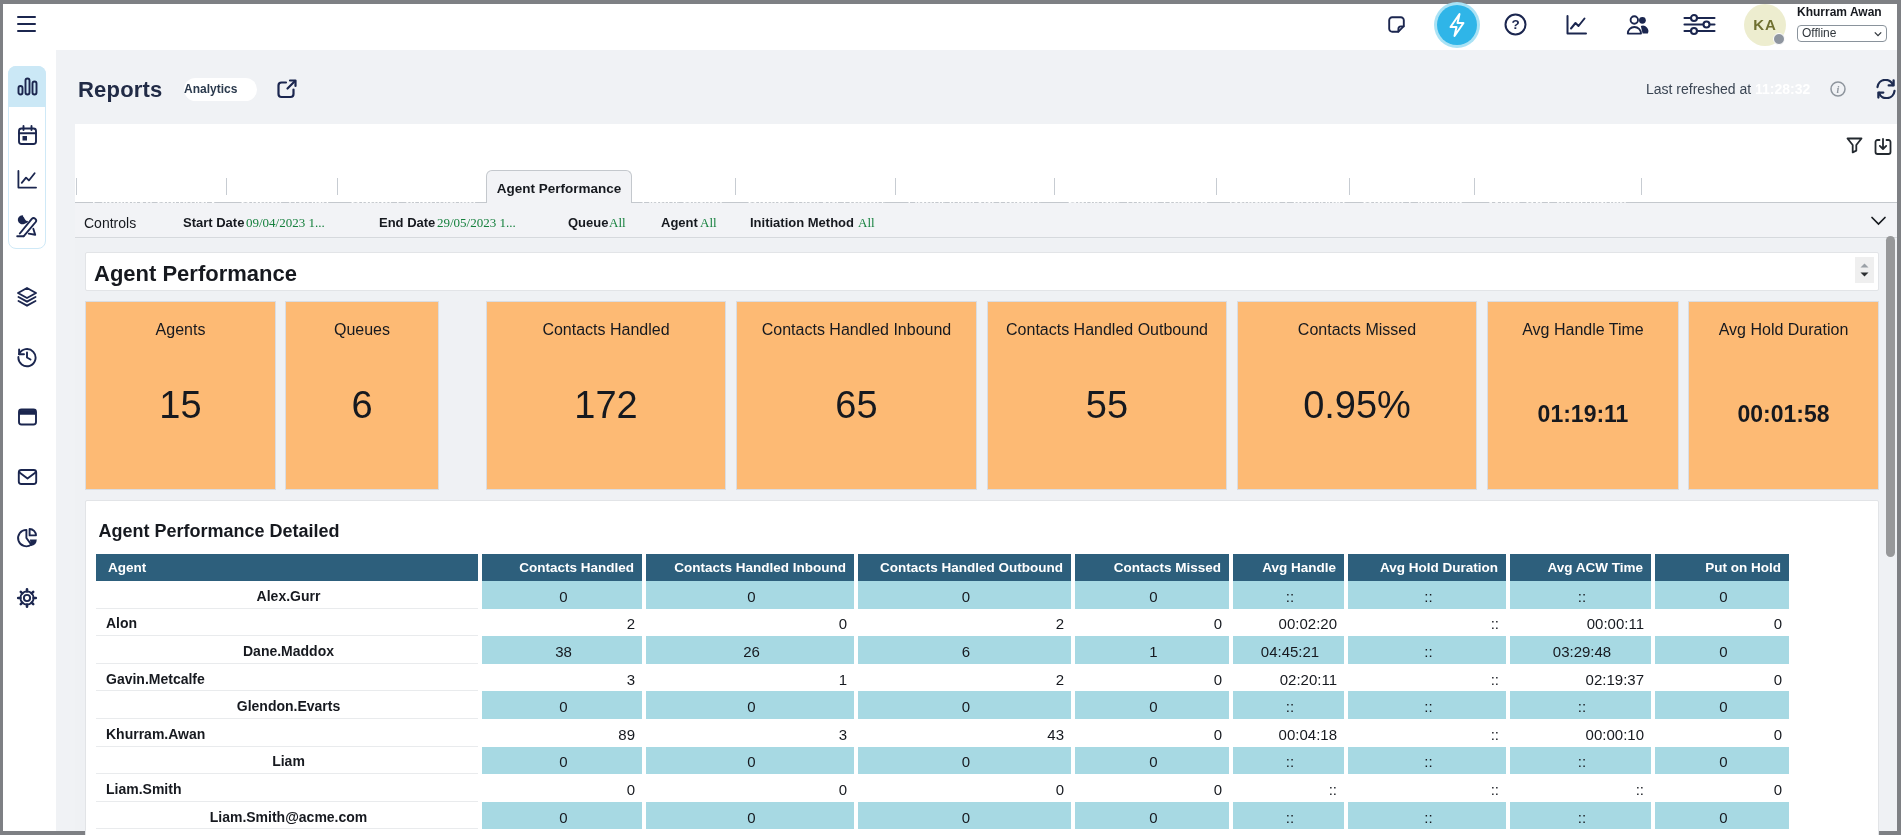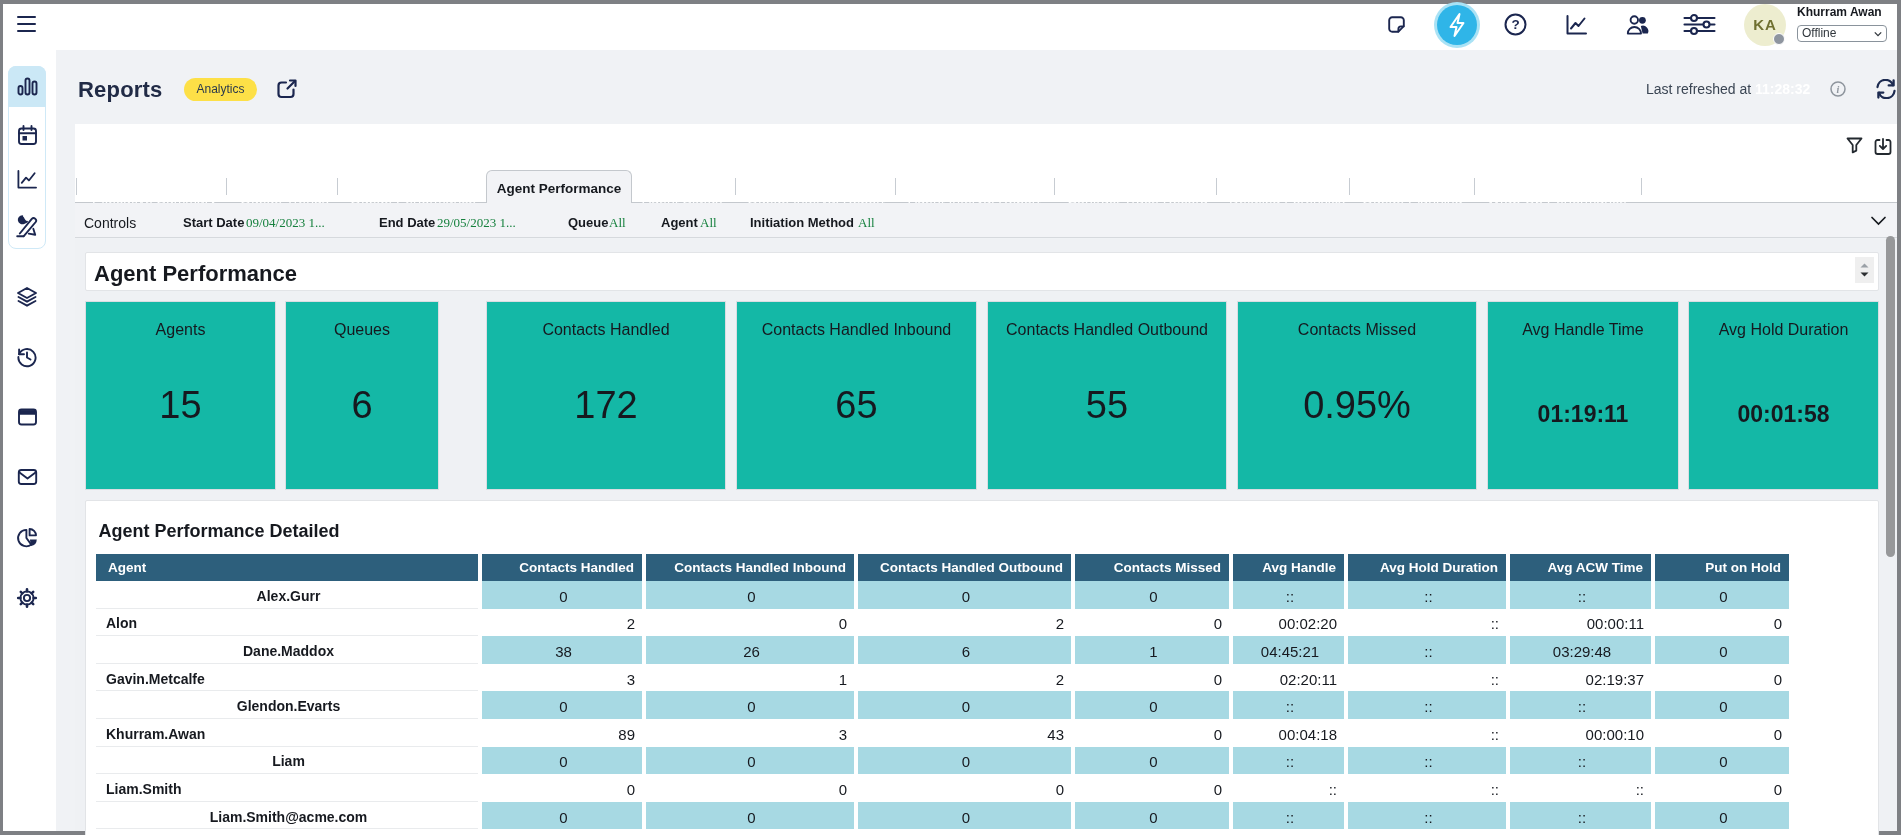--- a/index.html
+++ b/index.html
@@ -16,41 +16,41 @@
   #burger div { position:absolute; left:0; width:19px; height:2.5px; background:#1b264f; border-radius:1px; }
   #avatar { left:1744px; top:4px; width:42px; height:42px; border-radius:50%; background:#ededcf; color:#6f7030; font-weight:bold; font-size:15px; text-align:center; line-height:42px; letter-spacing:1px;}
   #avdot { left:1773px; top:33px; width:12px; height:12px; border-radius:50%; background:#8e959f; border:1.5px solid #fff; }
   #uname { left:1797px; top:5px; width:100px; font-size:12px; font-weight:bold; color:#16191f; }
   #usel { left:1797px; top:25px; width:90px; height:17px; border:1px solid #8a939c; border-radius:4px; background:#fff; font-size:12px; color:#30363c; line-height:14px; padding-left:4px; }
   
   #sbgroup { left:8px; top:66px; width:38px; height:183px; border:1px solid #cfe9f7; border-radius:8px; background:#fff; }
   #sbtile1 { left:8px; top:66px; width:38px; height:41px; background:#cbe8f6; border-radius:8px 8px 0 0; }
   
   #h-reports { left:78px; top:77px; font-size:22px; line-height:25px; font-weight:bold; color:#212b46; letter-spacing:0.2px; }
-  #h-pill { left:184px; top:78px; width:73px; height:23px; background:#fde047; border-radius:12px; font-size:12px; font-weight:normal; color:#2b3a4d; text-align:center; line-height:23px; }
+  #h-pill { left:184px; top:78px; width:73px; height:23px; background:#ffffff; border-radius:12px; font-size:12px; font-weight:bold; color:#2b3a4d; line-height:23px; }
   #h-last { left:1646px; top:81px; font-size:14px; color:#3a4553; }
   #h-last b { color:#ffffff; }
   
   #panel { left:75px; top:124px; width:1822px; height:114px; background:#ffffff; }
   #tabrow { left:75px; top:170px; width:1822px; height:33px; }
   #tabline { left:75px; top:202px; width:1822px; height:1px; background:#c4c8cd; }
   .tab { position:absolute; top:11px; height:33px; line-height:37px; font-size:14px; color:#ffffff; white-space:nowrap; }
   .tsep { position:absolute; top:8px; width:1px; height:17px; background:#c7ccd2; }
   #tab-active { position:absolute; left:411px; top:0; width:146px; height:34px; background:#f2f3f6; border:1px solid #c4c8cd; border-bottom:none; border-radius:6px 6px 0 0; font-size:13.5px; font-weight:bold; color:#16191f; text-align:center; line-height:36px; }
   
   #controls { left:75px; top:203px; width:1822px; height:35px; background:#f2f3f6; border-bottom:1px solid #d6d9dd; }
   .cl { position:absolute; top:12px; font-size:13px; color:#16191f; white-space:nowrap; }
   .cb { font-weight:bold; font-size:13px; }
   .cv { color:#15803d;font-family:Liberation Serif, serif; }
   
   #content { left:75px; top:239px; width:1822px; height:592px; background:#eff1f4; }
   #hbar { left:85px; top:251.5px; width:1794px; height:39px; background:#fff; border:1.5px solid #e2e4e7; border-radius:2px; }
   #hbar .t { position:absolute; left:8px; top:9px; line-height:24px; font-size:22px; font-weight:bold; color:#16191f; }
   #spin { position:absolute; left:1769px; top:4px; width:19px; height:26px; background:#efefef; }
-  .card { position:absolute; top:301px; height:189px; background:#14b8a6; border:1px solid #dadde2; }
+  .card { position:absolute; top:301px; height:189px; background:#fdba74; border:1px solid #dadde2; }
   .card .lab { position:absolute; top:18px; width:100%; text-align:center; line-height:19px; font-size:16px; color:#16191f; white-space:nowrap; }
   .card .num { position:absolute; top:80px; width:100%; text-align:center; line-height:46px; font-size:38px; color:#16191f; }
   .card .tnum { position:absolute; top:89px; width:100%; text-align:center; line-height:46px; font-size:23px; font-weight:bold; color:#16191f; }
   #detail { left:85px; top:500px; width:1794px; height:345px; background:#fff; border:1.5px solid #e2e4e7; border-radius:2px; }
   #detail .t { position:absolute; left:12.5px; top:20px; line-height:20px; font-size:18px; font-weight:bold; color:#16191f; }
   table { position:absolute; left:92px; top:554px; border-collapse:separate; border-spacing:4px 0; table-layout:fixed; width:1701px; }
   th { background:#2d5f7c; color:#fff; font-size:13.5px; font-weight:bold; height:27px; padding:0 8px 0 12px; text-align:right; white-space:nowrap; }
   th.a { text-align:left; }
   td { font-size:15px; color:#16191f; height:27.6px; padding:3px 7px 0 10px; text-align:right; white-space:nowrap; }
   td.a { text-align:left; font-weight:bold; font-size:14px; border-bottom:1px solid #e9ebed; background:#fff !important; }

